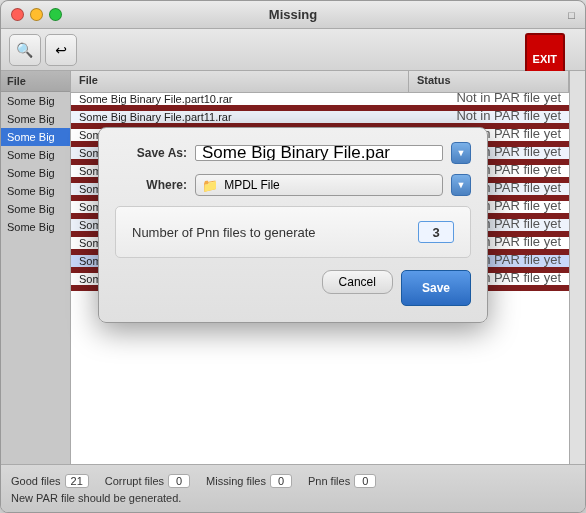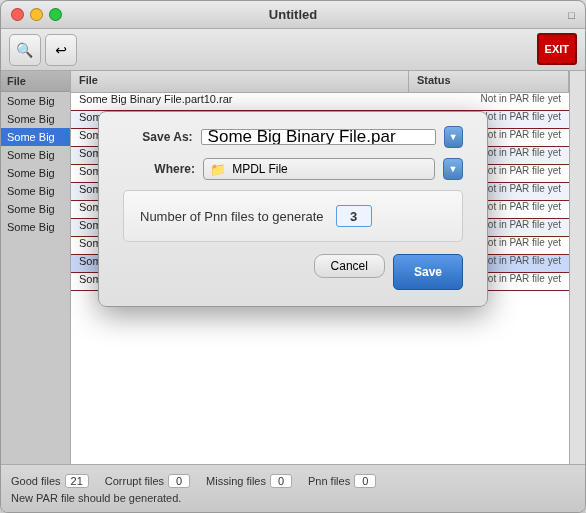--- a/index.html
+++ b/index.html
@@ -84,27 +84,27 @@
       border: 1px solid #aaa;
       border-radius: 5px;
       display: flex;
       align-items: center;
       justify-content: center;
       cursor: pointer;
       font-size: 14px;
     }
     .exit-badge {
       position: absolute;
-      right: 8px;
+      right: 20px;
       top: 4px;
       background: #cc0000;
       color: white;
       font-size: 11px;
       font-weight: bold;
-      padding: 8px 6px;
+      padding: 18px 6px;
       border: 2px solid #880000;
       border-radius: 3px;
     }
 
     
     .sidebar {
       width: 70px;
       background: #c8c8c8;
       border-right: 1px solid #aaa;
       display: flex;
@@ -160,42 +160,42 @@
     .col-status { width: 160px; }
 
     .file-list {
       flex: 1;
       overflow-y: auto;
       background: white;
     }
     .file-row {
       display: flex;
       height: 18px;
-      align-items: flex-start;
-      border-bottom: 1px solid #7f1d1d;
+      align-items: flex-end;
+      border-bottom: 6px solid #7f1d1d;
     }
     .file-row:nth-child(even) {
       background: #eef3fb;
     }
     .file-row.highlighted {
       background: #c8d8f8;
     }
     .file-row-name {
       flex: 1;
       padding: 0 8px;
       font-size: 11px;
       color: #222;
       white-space: nowrap;
       overflow: hidden;
       text-overflow: ellipsis;
     }
     .file-row-status {
       width: 160px;
       padding: 0 8px;
-      font-size: 10px;
+      font-size: 13px;
       color: #555;
       text-align: right;
     }
 
     
     .scrollbar-track {
       width: 16px;
       background: #e0e0e0;
       border-left: 1px solid #aaa;
       flex-shrink: 0;
@@ -242,27 +242,27 @@
     
     .modal-overlay {
       position: absolute;
       top: 0; left: 0; right: 0; bottom: 0;
       display: flex;
       align-items: flex-start;
       justify-content: center;
       z-index: 100;
     }
     .modal {
-      margin-top: 40px;
+      margin-top: 56px;
       background: linear-gradient(to bottom, #f0f0f0, #e0e0e0);
       border: 1px solid #999;
       border-radius: 8px;
       box-shadow: 0 8px 30px rgba(0,0,0,0.4);
       width: 390px;
-      padding: 14px 24px 16px;
+      padding: 14px 16px 16px;
     }
     .modal-row {
       display: flex;
       align-items: center;
       margin-bottom: 10px;
       gap: 8px;
     }
     .modal-label {
       font-size: 12px;
       font-weight: bold;
@@ -322,21 +322,21 @@
       font-size: 9px;
     }
     .modal-inner {
       background: linear-gradient(to bottom, #f8f8f8, #ebebeb);
       border: 1px solid #ccc;
       border-radius: 5px;
       padding: 14px 16px;
       margin: 8px 0 12px;
       display: flex;
       align-items: center;
-      justify-content: flex-start;
+      justify-content: space-between;
       gap: 12px;
     }
     .modal-inner-label {
       font-size: 13px;
       color: #333;
     }
     .pnn-input {
       width: 36px;
       height: 22px;
       border: 1px solid #5a9ae0;
@@ -385,21 +385,21 @@
 <body>
 
 <div class="window">
 
   <div class="titlebar">
     <div class="titlebar-buttons">
       <div class="tb-btn tb-close"></div>
       <div class="tb-btn tb-min"></div>
       <div class="tb-btn tb-max"></div>
     </div>
-    <span class="titlebar-title">Untitled</span>
+    <span class="titlebar-title">Missing</span>
     <span class="titlebar-zoom">□</span>
   </div>
 
   <div class="toolbar">
     <div class="toolbar-btn">🔍</div>
     <div class="toolbar-btn">↩</div>
     <div class="exit-badge">EXIT</div>
   </div>
 
   <div class="main-content-wrapper">

